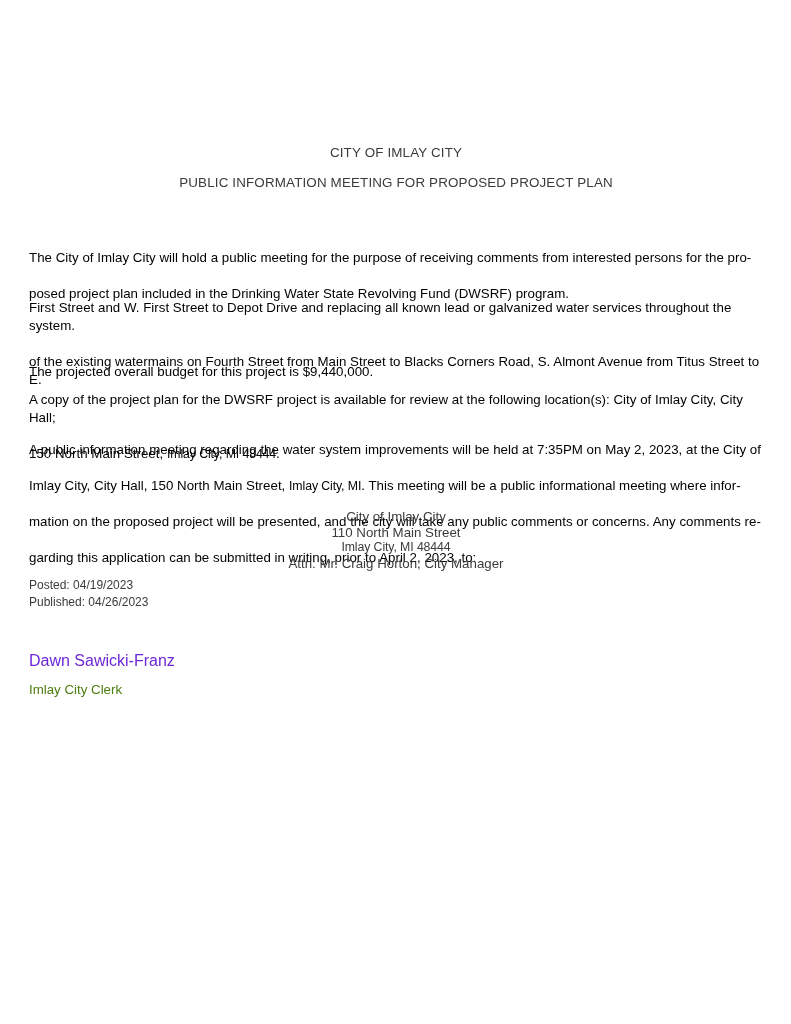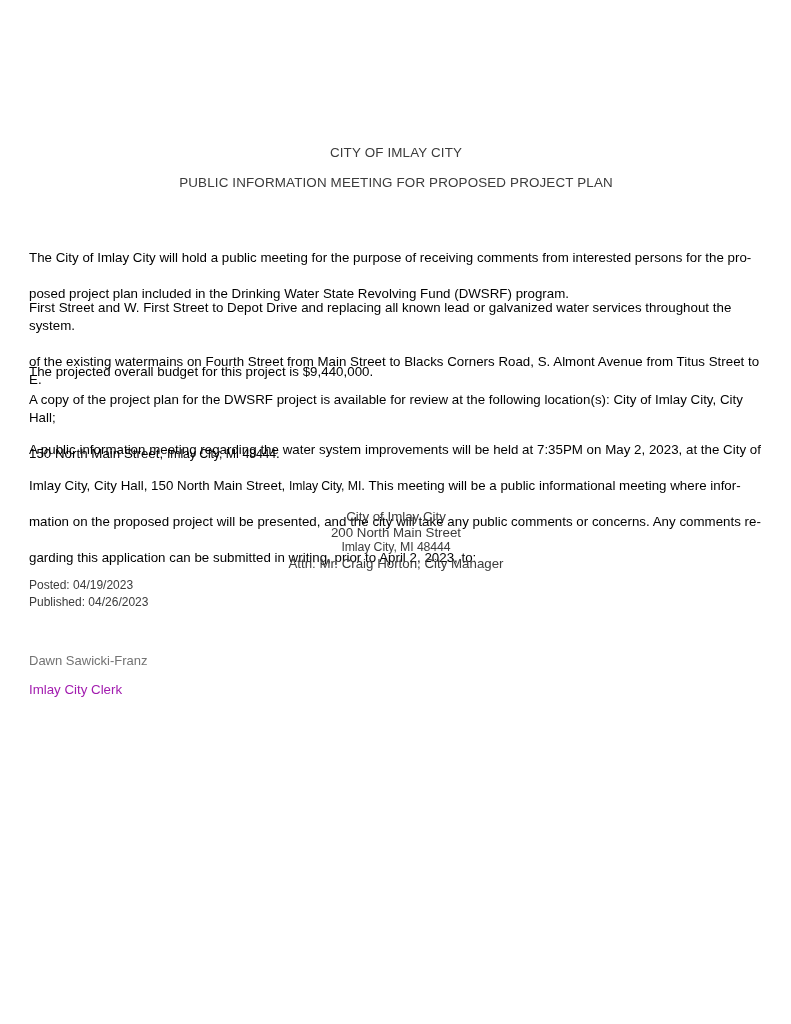--- a/index.html
+++ b/index.html
@@ -93,32 +93,32 @@
     line-height: 17.4px;
     color: #3b3b3b;
   }
   #posted-block .ln { display: block; white-space: nowrap; }
 
   
   #signature-name {
     position: absolute;
     left: 0;
     top: 652px;
-    font-size: 13px;
+    font-size: 16px;
     line-height: 18px;
-    color: #737373;
+    color: #6d28d9;
     white-space: nowrap;
   }
   #signature-title {
     position: absolute;
     left: 0;
     top: 681px;
     font-size: 13.3px;
     line-height: 18px;
-    color: #a21caf;
+    color: #4d7c0f;
     white-space: nowrap;
   }
 </style>
 </head>
 <body>
 
 <div class="page">
   <div class="content">
 
     <div class="heading" id="heading-1">CITY OF IMLAY CITY</div>
@@ -146,21 +146,21 @@
 
     <div class="para" id="para-5">
       <span class="ln">A public information meeting regarding the water system improvements will be held at 7:35PM on May 2, 2023, at the City of</span>
       <span class="ln"><span>Imlay City, City Hall, 150 North Main Street, </span><span class="narrow">Imlay City, MI</span><span>. This meeting will be a public informational meeting where infor-</span></span>
       <span class="ln">mation on the proposed project will be presented, and the city will take any public comments or concerns. Any comments re-</span>
       <span class="ln">garding this application can be submitted in writing, prior to April 2, 2023, to:</span>
     </div>
 
     <div id="address-block">
       <span class="ln">City of Imlay City</span>
-      <span class="ln">200 North Main Street</span>
+      <span class="ln">110 North Main Street</span>
       <span class="ln narrow">Imlay City, MI 48444</span>
       <span class="ln">Attn: Mr. Craig Horton, City Manager</span>
     </div>
 
     <div id="posted-block">
       <span class="ln">Posted: 04/19/2023</span>
       <span class="ln">Published: 04/26/2023</span>
     </div>
 
     <div id="signature-name">Dawn Sawicki-Franz</div>

